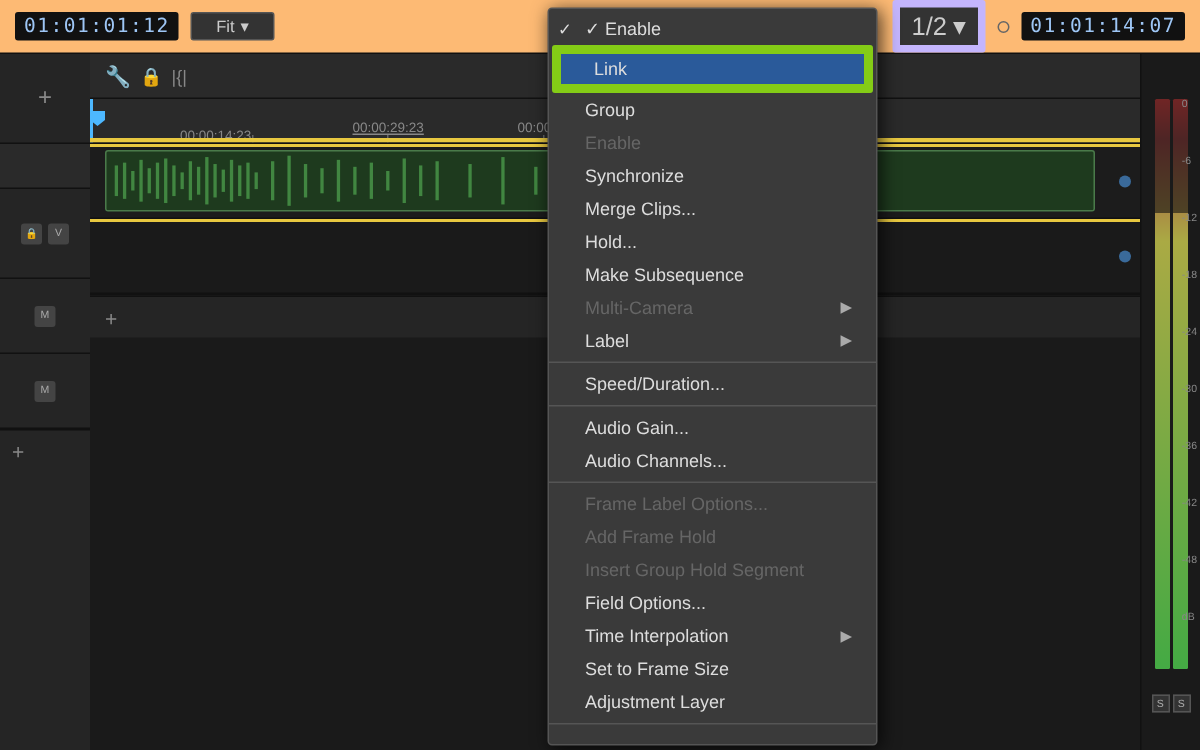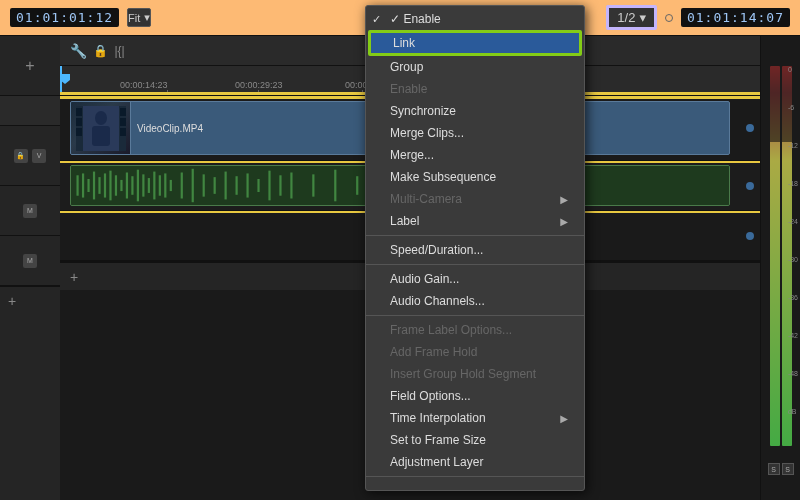--- a/index.html
+++ b/index.html
@@ -34,35 +34,35 @@
       letter-spacing: 1px;
     }
     .timecode.active {
       color: #4db8ff;
       border: 1px solid #4db8ff;
     }
     .fit-dropdown {
       background: #333;
       color: #ccc;
       border: 1px solid #555;
-      padding: 2px 0;
+      padding: 2px 16px;
       border-radius: 2px;
       font-size: 11px;
       display: flex;
       align-items: center;
       gap: 4px;
     }
     .toolbar-spacer { flex: 1; }
     .half-dropdown {
       background: #333;
       color: #ccc;
-      border: 3px solid #c4b5fd;
+      border: 5px solid #c4b5fd;
       padding: 2px 8px;
       border-radius: 2px;
-      font-size: 13px;
+      font-size: 17px;
       display: flex;
       align-items: center;
       gap: 4px;
     }
 
     
     .timeline-area {
       display: flex;
       height: 464px;
     }
@@ -171,21 +171,21 @@
       align-items: center;
       justify-content: space-between;
       white-space: nowrap;
     }
     .menu-item.disabled {
       color: #666;
       cursor: default;
     }
     .menu-item.active-highlighted {
       background: #2a5a9a;
-      border: 3px solid #84cc16;
+      border: 6px solid #84cc16;
       border-radius: 2px;
       margin: 0 2px;
       padding: 3px 14px 3px 22px;
     }
     .menu-item .checkmark {
       position: absolute;
       left: 6px;
       font-size: 11px;
       color: #ddd;
     }
@@ -309,26 +309,26 @@
       <span style="color:#888;font-size:14px;cursor:pointer;">🔧</span>
       <span style="color:#888;font-size:12px;cursor:pointer;">🔒</span>
       <span style="color:#888;font-size:12px;cursor:pointer;">|{|</span>
     </div>
 
     <div class="timeline-ruler">
       <div style="position:absolute;left:0;top:8px;width:10px;height:10px;background:#4db8ff;clip-path:polygon(0 0,100% 0,100% 60%,50% 100%,0 60%);"></div>
       <div style="position:absolute;left:0;top:0;bottom:0;width:2px;background:#4db8ff;"></div>
 
       <div style="position:absolute;bottom:0;left:60px;font-size:9px;color:#888;">
-        <div style="display:flex;flex-direction:column;align-items:flex-end;">
+        <div style="display:flex;align-items:flex-end;">
           <span>00:00:14:23</span>
           <div style="width:1px;height:5px;background:#666;"></div>
         </div>
       </div>
-      <div style="position:absolute;bottom:0;left:175px;font-size:9px;color:#888;">
+      <div style="position:absolute;bottom:0;left:175px;font-size:9px;color:#888;text-decoration:underline;">
         <div style="display:flex;flex-direction:column;align-items:center;">
           <span>00:00:29:23</span>
           <div style="width:1px;height:5px;background:#666;"></div>
         </div>
       </div>
       <div style="position:absolute;bottom:0;left:285px;font-size:9px;color:#888;">
         <div style="display:flex;flex-direction:column;align-items:center;">
           <span>00:00:44</span>
           <div style="width:1px;height:5px;background:#666;"></div>
         </div>
@@ -338,44 +338,20 @@
           <span>01:01:14:22</span>
           <div style="width:1px;height:5px;background:#666;"></div>
         </div>
       </div>
 
       <div style="position:absolute;bottom:0;left:0;right:0;height:3px;background:#e8c840;"></div>
     </div>
 
     <div class="tracks-section">
 
-      <div class="track-row" style="height:65px;">
-        <div style="position:absolute;left:0;right:0;top:0;height:3px;background:#e8c840;"></div>
-
-        <div class="video-clip">
-          <div class="video-clip-thumbnail">
-
-            <svg width="50" height="45" viewBox="0 0 50 45">
-              <rect width="50" height="45" fill="#1a2a3a"></rect>
-              <rect x="0" y="2" width="6" height="8" fill="#0a1a2a"></rect>
-              <rect x="0" y="12" width="6" height="8" fill="#0a1a2a"></rect>
-              <rect x="0" y="22" width="6" height="8" fill="#0a1a2a"></rect>
-              <rect x="44" y="2" width="6" height="8" fill="#0a1a2a"></rect>
-              <rect x="44" y="12" width="6" height="8" fill="#0a1a2a"></rect>
-              <rect x="44" y="22" width="6" height="8" fill="#0a1a2a"></rect>
-              <rect x="7" y="0" width="36" height="45" fill="#2a3a5a"></rect>
-
-              <ellipse cx="25" cy="12" rx="6" ry="7" fill="#1a2a4a"></ellipse>
-              <rect x="16" y="20" width="18" height="20" rx="3" fill="#1a2a4a"></rect>
-            </svg>
-          </div>
-          <span class="video-clip-label">VideoClip.MP4</span>
-        </div>
-        <div class="track-right-dot"></div>
-      </div>
 
       <div class="track-row audio" style="height:50px;background:#1c1c1c;">
         <div style="position:absolute;left:0;right:0;top:0;height:2px;background:#e8c840;"></div>
         <div class="audio-clip">
           
           <svg width="100%" height="100%" preserveAspectRatio="none" viewBox="0 0 600 42">
             <rect width="600" height="42" fill="#1e3a1e"></rect>
 
             <g fill="#4a9a4a" opacity="0.8">
               <rect x="5" y="10" width="2" height="22"></rect>
@@ -482,21 +458,21 @@
     <div class="menu-item disabled">
       <span>Enable</span>
     </div>
     <div class="menu-item">
       <span>Synchronize</span>
     </div>
     <div class="menu-item">
       <span>Merge Clips...</span>
     </div>
     <div class="menu-item">
-      <span>Merge...</span>
+      <span>Hold...</span>
     </div>
     <div class="menu-item">
       <span>Make Subsequence</span>
     </div>
     <div class="menu-item disabled">
       <span>Multi-Camera</span>
       <span class="arrow">▶</span>
     </div>
     <div class="menu-item">
       <span>Label</span>

